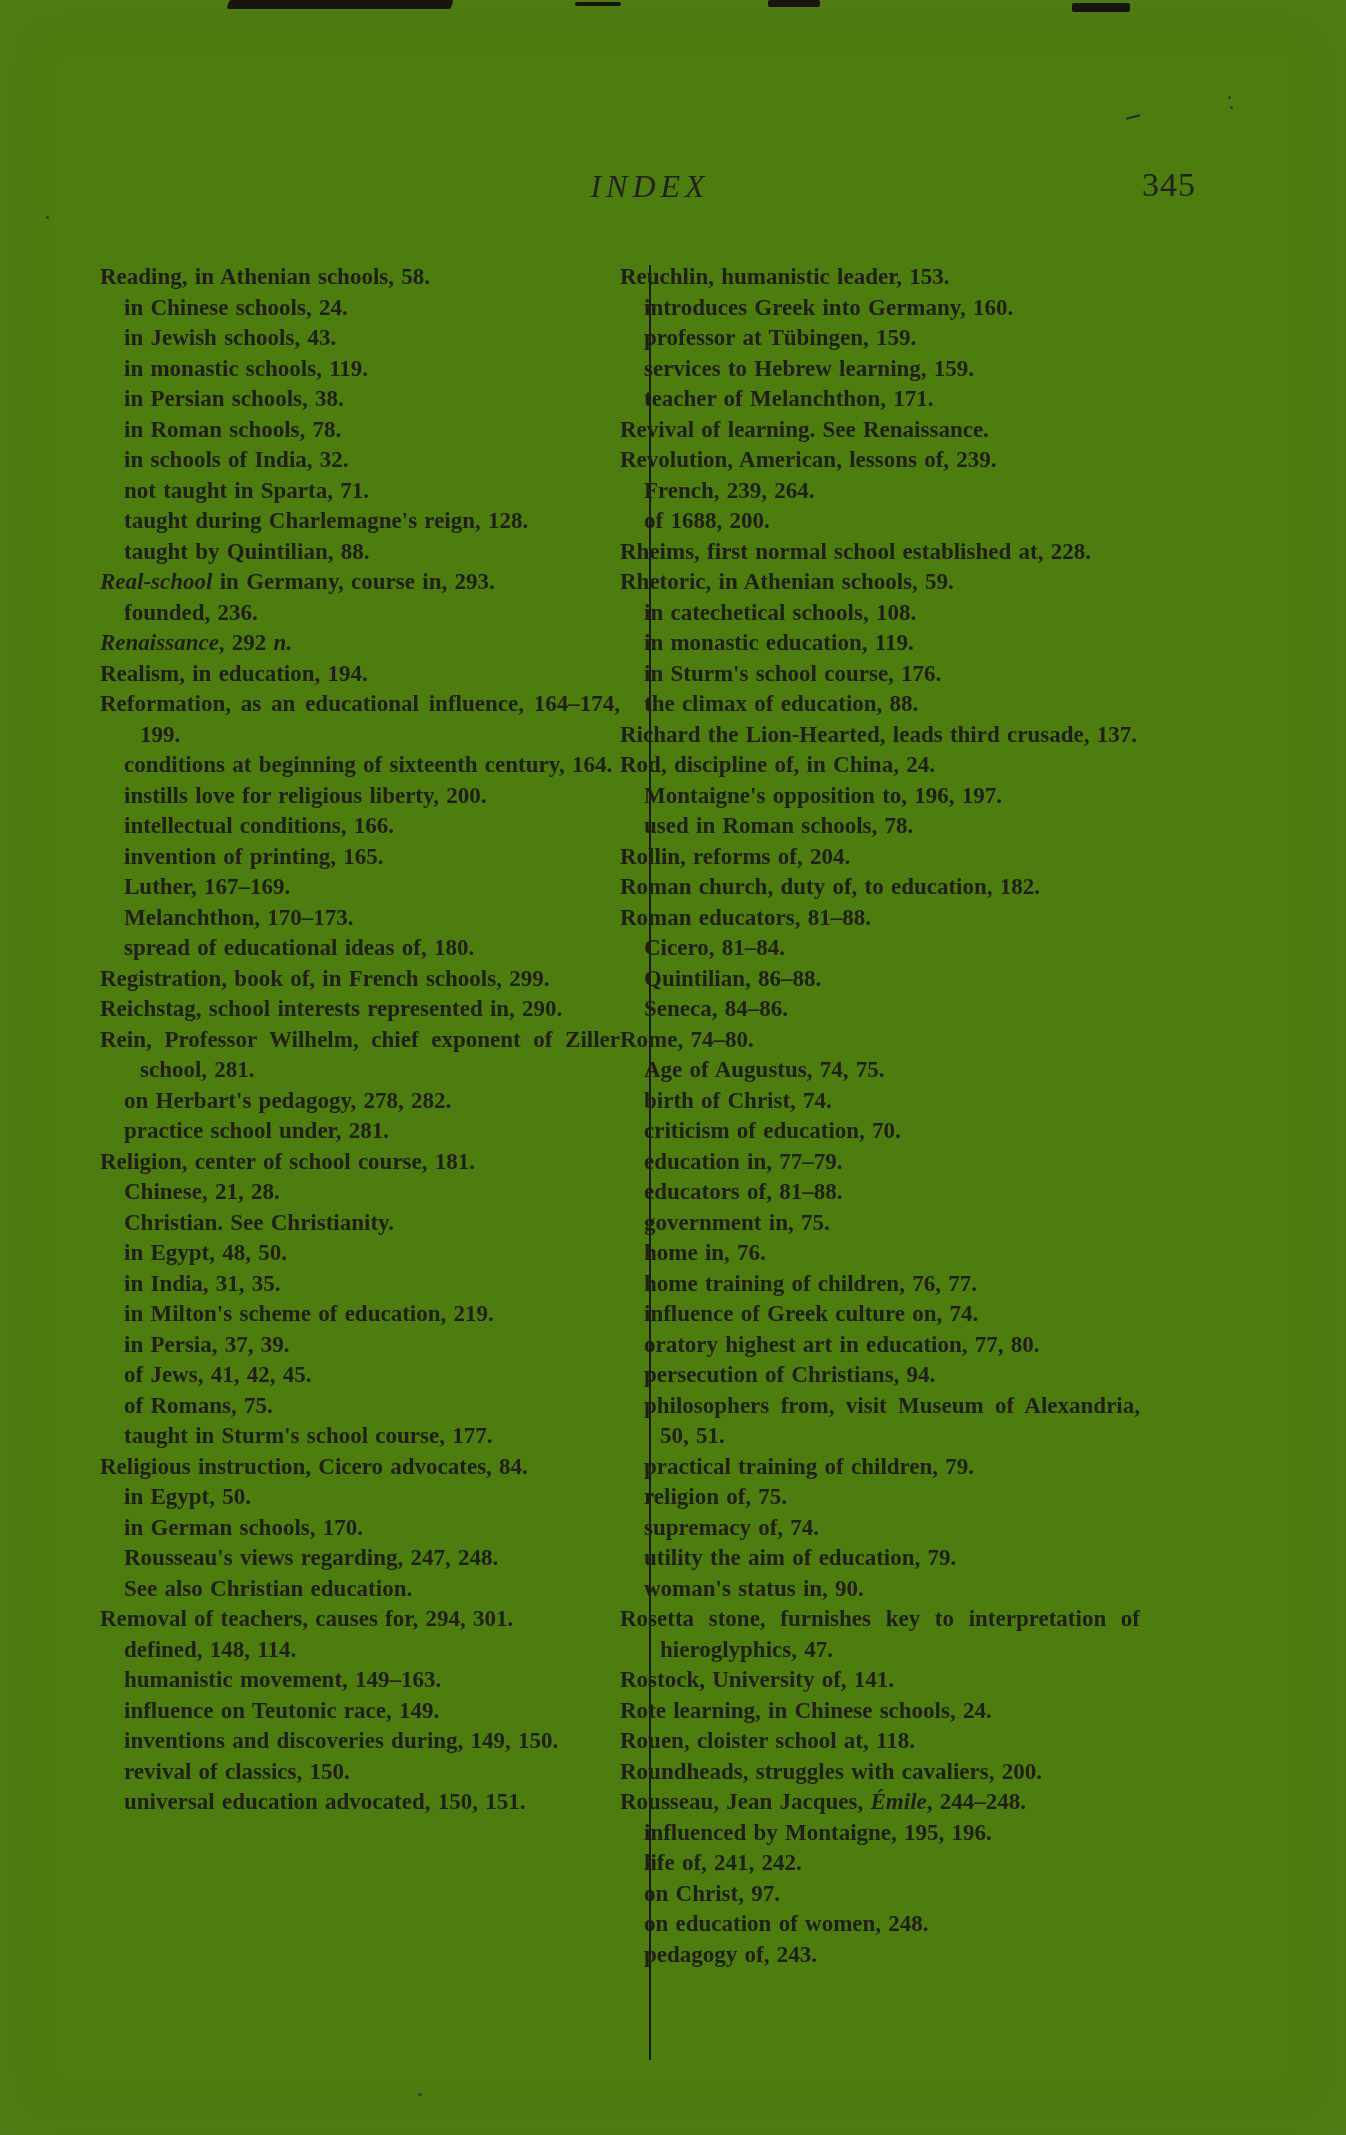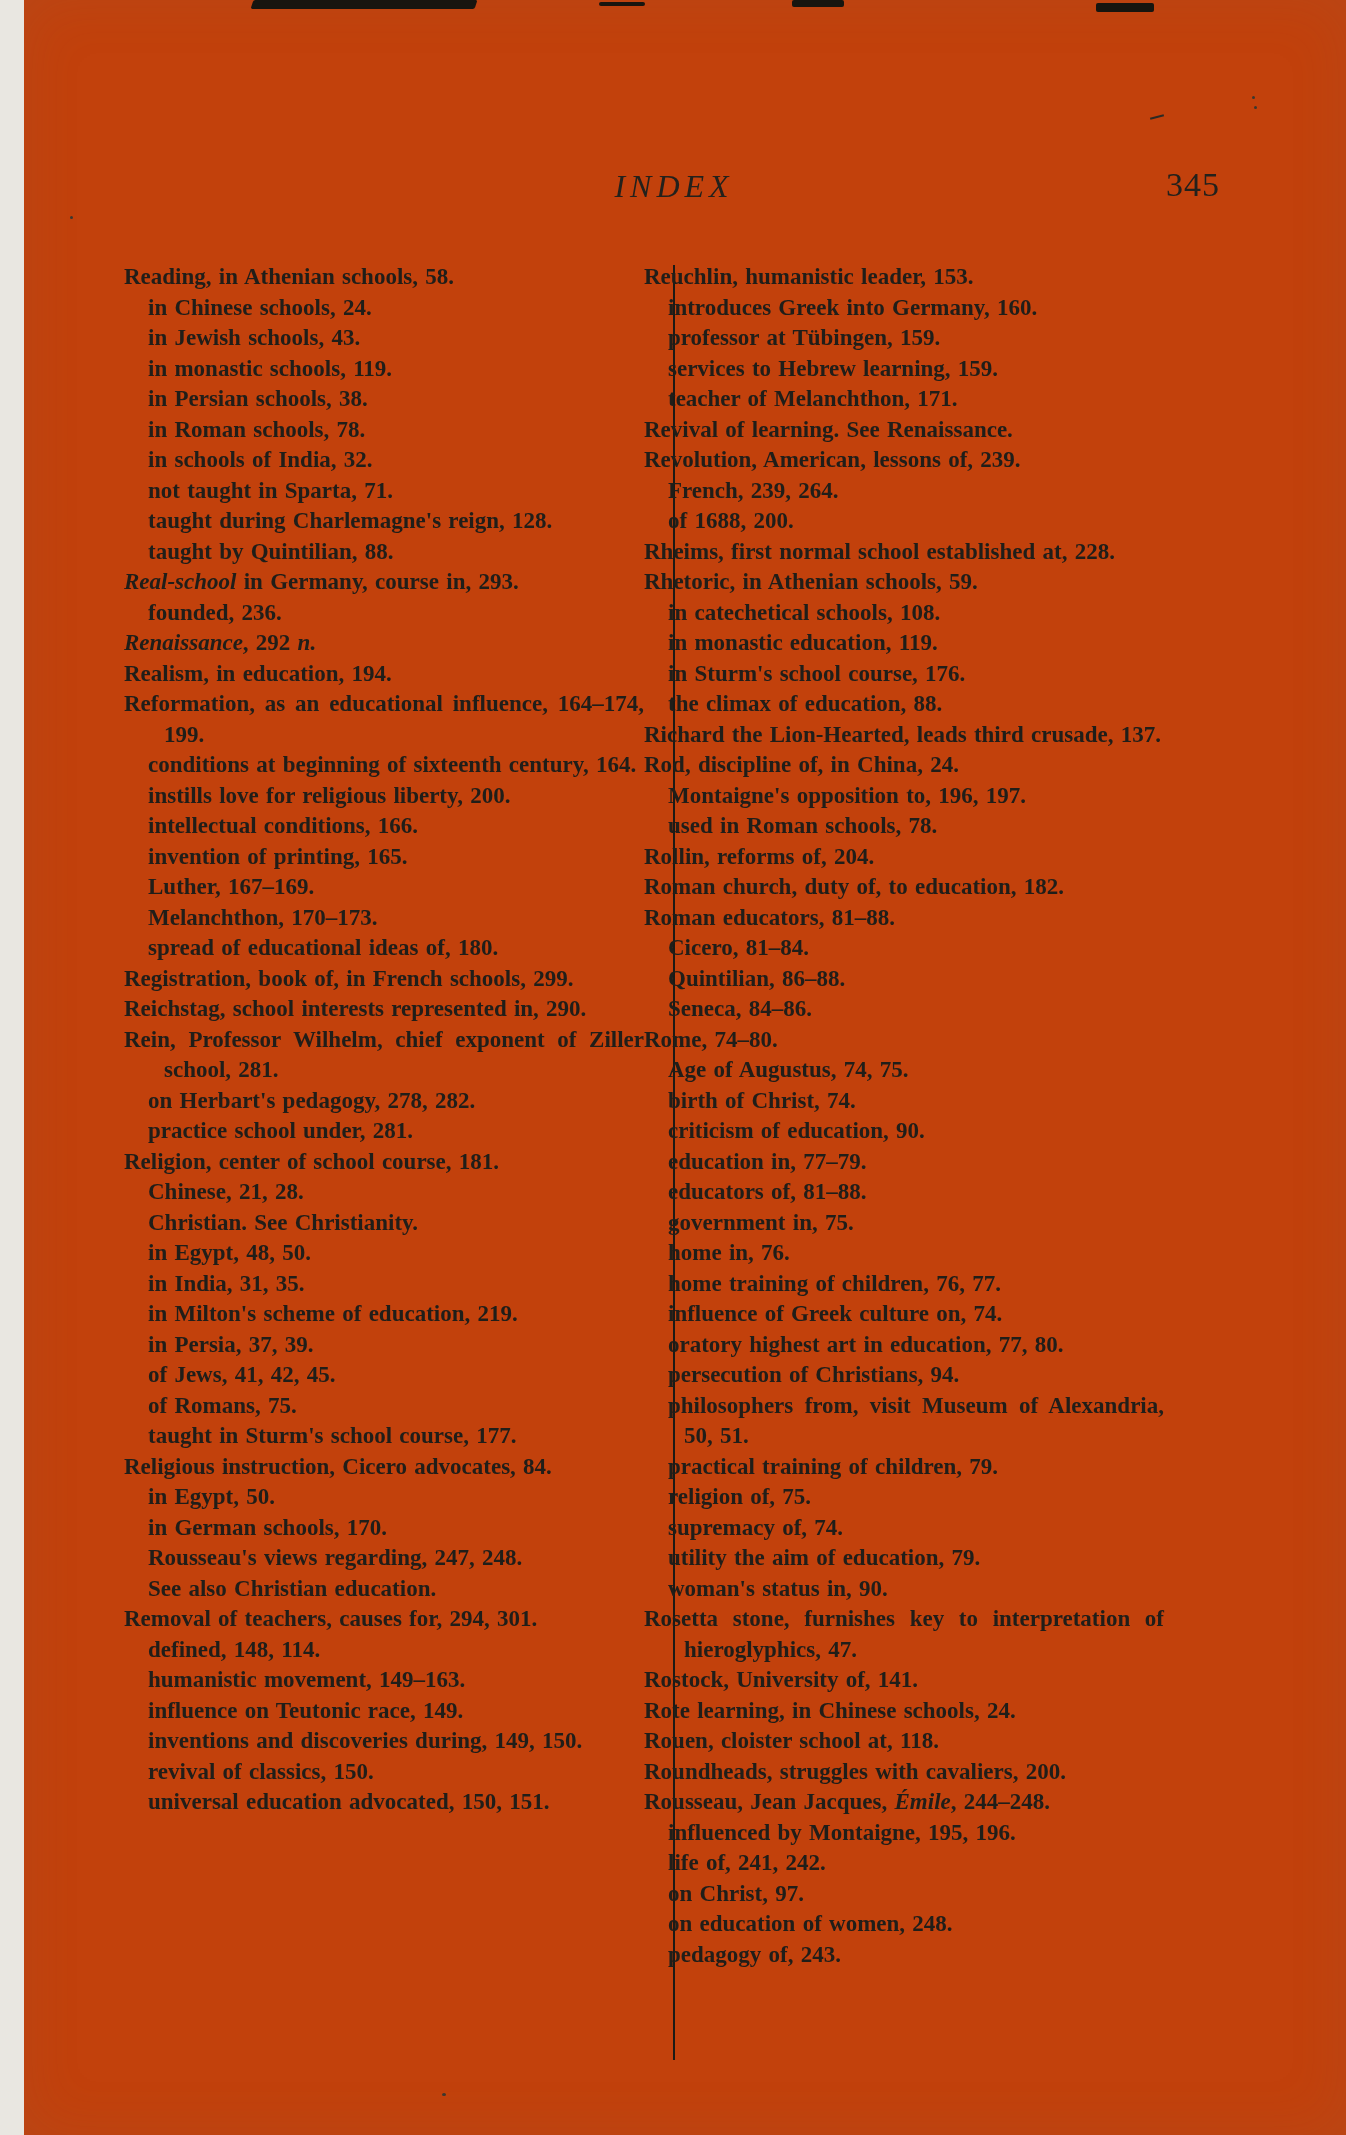--- a/index.html
+++ b/index.html
@@ -6,23 +6,22 @@
   html,body { background:#e9e7e1; }
   body {
     width:1346px; height:2135px;
     position:relative;
     overflow:hidden;
     font-family:"Liberation Serif","DejaVu Serif",serif;
     color:#1f1d1a;
   }
   .page {
     position:absolute; inset:0;
-    background:#c2410c;
+    background:#4d7c0f;
     box-shadow: inset 0 0 60px rgba(120,115,100,0.12);
-    margin-left: 24px;
   }
   
   .artifact { position:absolute; background:#17150f; border-radius:2px; }
   .a1 { left:228px; top:0; width:224px; height:9px; transform:skewX(-18deg); }
   .a2 { left:575px; top:2px; width:46px; height:4px; }
   .a3 { left:768px; top:0; width:52px; height:7px; }
   .a4 { left:1072px; top:3px; width:58px; height:9px; }
   .speck { position:absolute; background:#3a372f; border-radius:50%; }
   .s1 { left:1228px; top:96px; width:3px; height:3px; }
   .s2 { left:1230px; top:106px; width:3px; height:3px; }
@@ -164,21 +163,21 @@
           <p class="entry indent-1"><span>used in Roman schools, 78.</span></p>
           <p class="entry indent-0"><span>Rollin, reforms of, 204.</span></p>
           <p class="entry indent-0"><span>Roman church, duty of, to education, 182.</span></p>
           <p class="entry indent-0"><span>Roman educators, 81–88.</span></p>
           <p class="entry indent-1"><span>Cicero, 81–84.</span></p>
           <p class="entry indent-1"><span>Quintilian, 86–88.</span></p>
           <p class="entry indent-1"><span>Seneca, 84–86.</span></p>
           <p class="entry indent-0"><span>Rome, 74–80.</span></p>
           <p class="entry indent-1"><span>Age of Augustus, 74, 75.</span></p>
           <p class="entry indent-1"><span>birth of Christ, 74.</span></p>
-          <p class="entry indent-1"><span>criticism of education, 90.</span></p>
+          <p class="entry indent-1"><span>criticism of education, 70.</span></p>
           <p class="entry indent-1"><span>education in, 77–79.</span></p>
           <p class="entry indent-1"><span>educators of, 81–88.</span></p>
           <p class="entry indent-1"><span>government in, 75.</span></p>
           <p class="entry indent-1"><span>home in, 76.</span></p>
           <p class="entry indent-1"><span>home training of children, 76, 77.</span></p>
           <p class="entry indent-1"><span>influence of Greek culture on, 74.</span></p>
           <p class="entry indent-1"><span>oratory highest art in education, 77, 80.</span></p>
           <p class="entry indent-1"><span>persecution of Christians, 94.</span></p>
           <p class="entry indent-1"><span>philosophers from, visit Museum of Alexandria, 50, 51.</span></p>
           <p class="entry indent-1"><span>practical training of children, 79.</span></p>

